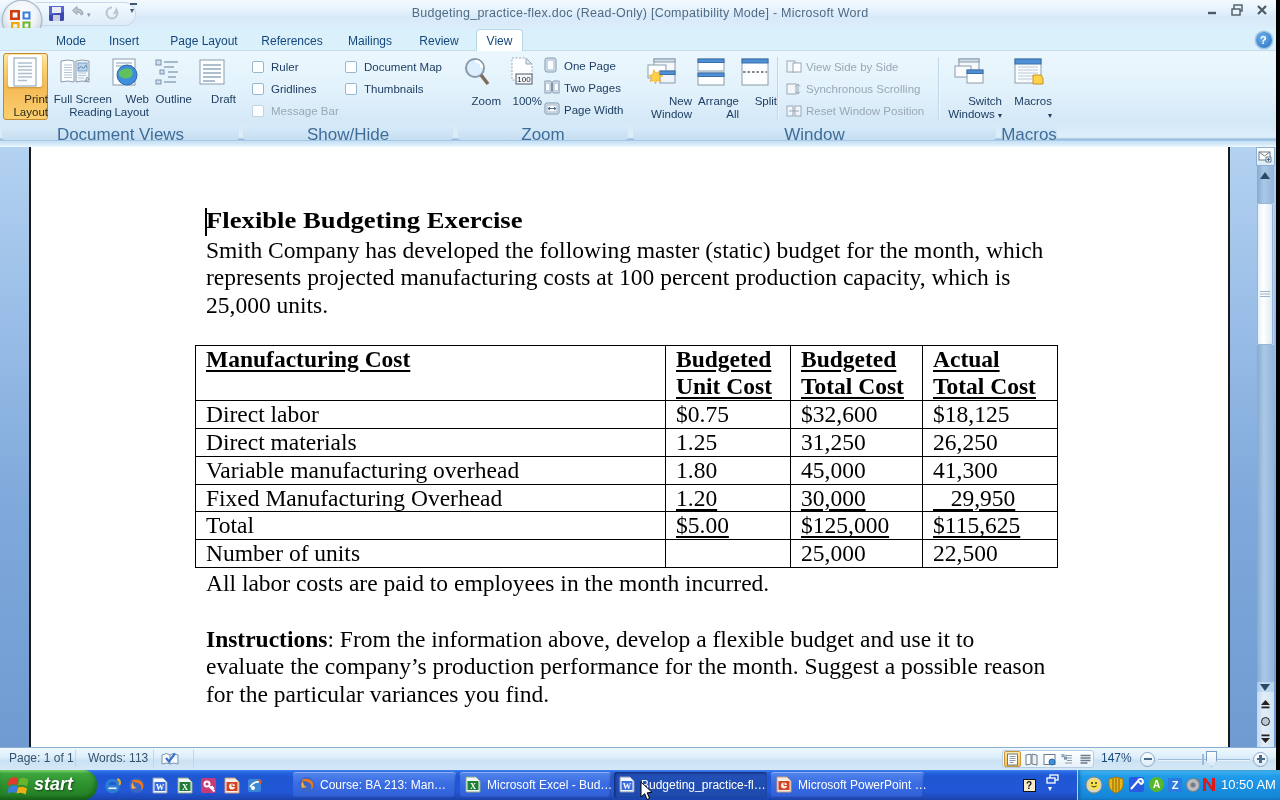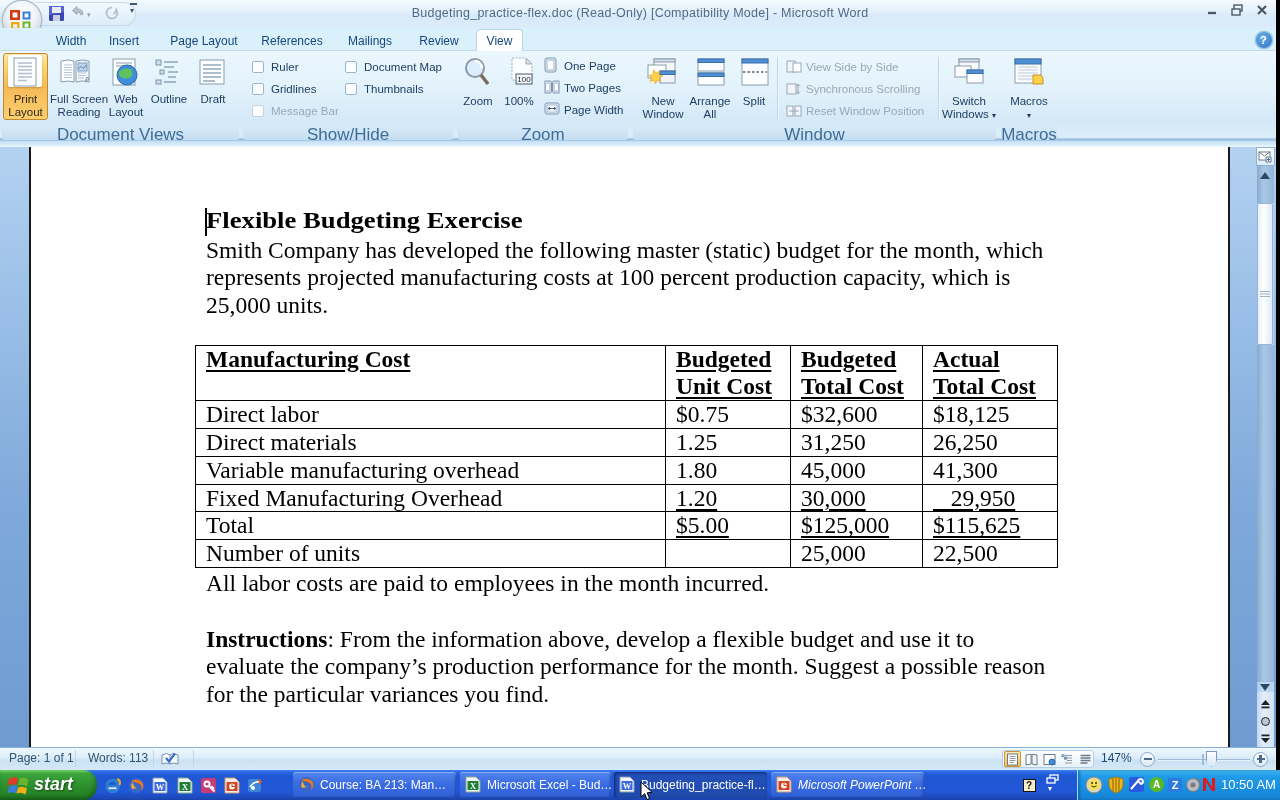--- a/index.html
+++ b/index.html
@@ -18,21 +18,21 @@
   #tabrow { left:0; top:28px; width:1280px; height:23px; background:#daf0fa; border-bottom:1px solid #c4dcec;}
   .tab { position:absolute; top:31px; height:20px; line-height:20px; font-size:12px; color:#15477e; text-align:center; }
   #tab-view { background:#ffffff; border:1px solid #b9d6e8; border-bottom:none; border-radius:4px 4px 0 0; color:#15477e; top:29px; height:22px; line-height:22px;}
 
   
   #ribbon { left:0; top:51px; width:1280px; height:86px;
     background:linear-gradient(#ebf7fd 0%, #e1f1fb 50%, #d4e8f7 82%, #ddeef9 100%); }
   .rgroup { position:absolute; top:0; height:88px; }
   .rgroup .glabel { position:absolute; left:0; right:0; bottom:1px; height:15px; font-size:17px; text-align:center; color:#3e6d99;
     background:linear-gradient(#d7ebf9, #c7def1); border-radius:0 0 3px 3px; }
-  .biglabel { position:absolute; font-size:11.5px; color:#1e3e63; text-align:center; line-height:12.5px; }
+  .biglabel { position:absolute; font-size:11.5px; color:#1e3e63; text-align:right; line-height:12.5px; }
   .ribtext { font-size:11.5px; color:#1e3e63; }
   .gray { color:#9aa8b5; }
   .cb { position:absolute; width:12px; height:12px; background:#fdfeff; border:1px solid #97b7cf; border-radius:2px; }
   .cb.dis { border-color:#c0d3e0; }
 
   #ribbon-bottom { left:0; top:137px; width:1280px; height:10px; background:linear-gradient(#e8f3fb 0%, #a9c9e6 18%, #8fb4da 30%, #c5e0f5 42%, #d4e9f8 70%, #f0f8fd 100%); }
 
   
   #qat { left:36px; top:2px; width:100px; height:24px; border:1px solid #c7d9ea; border-left:none; border-radius:0 12px 12px 0;
     background:linear-gradient(#f3fafe,#dcecf9); }
@@ -134,21 +134,21 @@
     </svg></div>
   <div class="abs winbtn" style="left:1230px;top:3px;width:14px;height:14px;"><svg width="14" height="14" viewBox="0 0 14 14">
       <rect x="4" y="2" width="8" height="6" fill="none" stroke="#4a5a66" stroke-width="1.4"></rect>
       <rect x="2" y="6" width="8" height="6" fill="#e9f2f9" stroke="#4a5a66" stroke-width="1.4"></rect>
     </svg></div>
   <div class="abs winbtn" style="left:1255px;top:3px;width:14px;height:14px;"><svg width="14" height="14" viewBox="0 0 14 14">
       <path d="M3 3 l8 8 M11 3 l-8 8" stroke="#4a5a66" stroke-width="2.2"></path>
     </svg></div>
 
   <div class="abs" id="tabrow"></div>
-  <div class="abs tab" style="left:48px;width:46px;">Width</div>
+  <div class="abs tab" style="left:48px;width:46px;">Mode</div>
   <div class="abs tab" style="left:103px;width:42px;">Insert</div>
   <div class="abs tab" style="left:164px;width:80px;">Page Layout</div>
   <div class="abs tab" style="left:255px;width:74px;">References</div>
   <div class="abs tab" style="left:341px;width:58px;">Mailings</div>
   <div class="abs tab" style="left:413px;width:52px;">Review</div>
   <div class="abs tab" id="tab-view" style="left:476px;width:47px;">View</div>
 
   <div class="abs" id="ribbon"></div>
   <div class="abs" id="ribbon-bottom"></div>
 
@@ -537,21 +537,21 @@
     </svg>
     <span class="tbtext" style="left:27px;">Budgeting_practice-fl…</span>
   </div>
   <div class="abs taskbtn" style="left:771px;width:153px;">
     <svg style="position:absolute;left:5px;top:4px;width:16px;height:17px;" viewBox="0 0 16 17">
       <path d="M1 1 h10 l4 4 v11 h-14z" fill="#fbeee8" stroke="#c89878"></path>
       <rect x="2.5" y="5" width="11" height="9" fill="#d04423"></rect>
       <circle cx="8" cy="9.5" r="3" fill="#f8f0e8"></circle>
       <path d="M8 6.5 v3 h3" stroke="#d04423" fill="none"></path>
     </svg>
-    <span class="tbtext" style="left:27px;font-style:italic;">Microsoft PowerPoint …</span>
+    <span class="tbtext" style="left:27px;">Microsoft PowerPoint …</span>
   </div>
 
   <div class="abs" style="left:1023px;top:779px;width:13px;height:13px;background:#f8ecc8;border:1px solid #111;"></div>
   <div class="abs" style="left:1026px;top:780px;font-size:10px;font-weight:bold;color:#111;">?</div>
   <svg class="abs" style="left:1046px;top:774px;width:13px;height:10px;" viewBox="0 0 13 10">
     <rect x="4" y="1" width="8" height="5" fill="none" stroke="#fff" stroke-width="1.3"></rect>
     <rect x="1" y="4" width="8" height="5" fill="#2a5cd8" stroke="#fff" stroke-width="1.3"></rect>
   </svg>
   <div class="abs" style="left:1048px;top:784px;font-size:8px;color:#fff;">▾</div>
 

